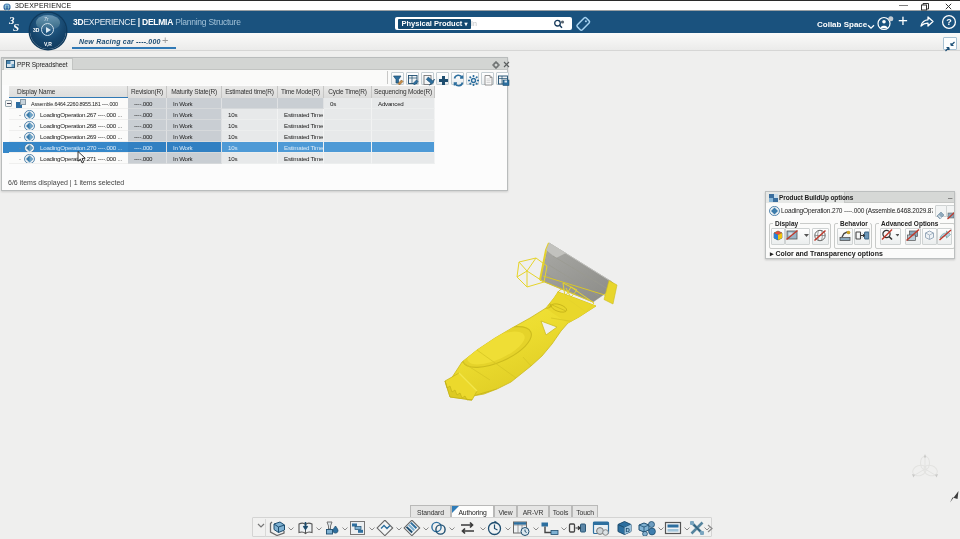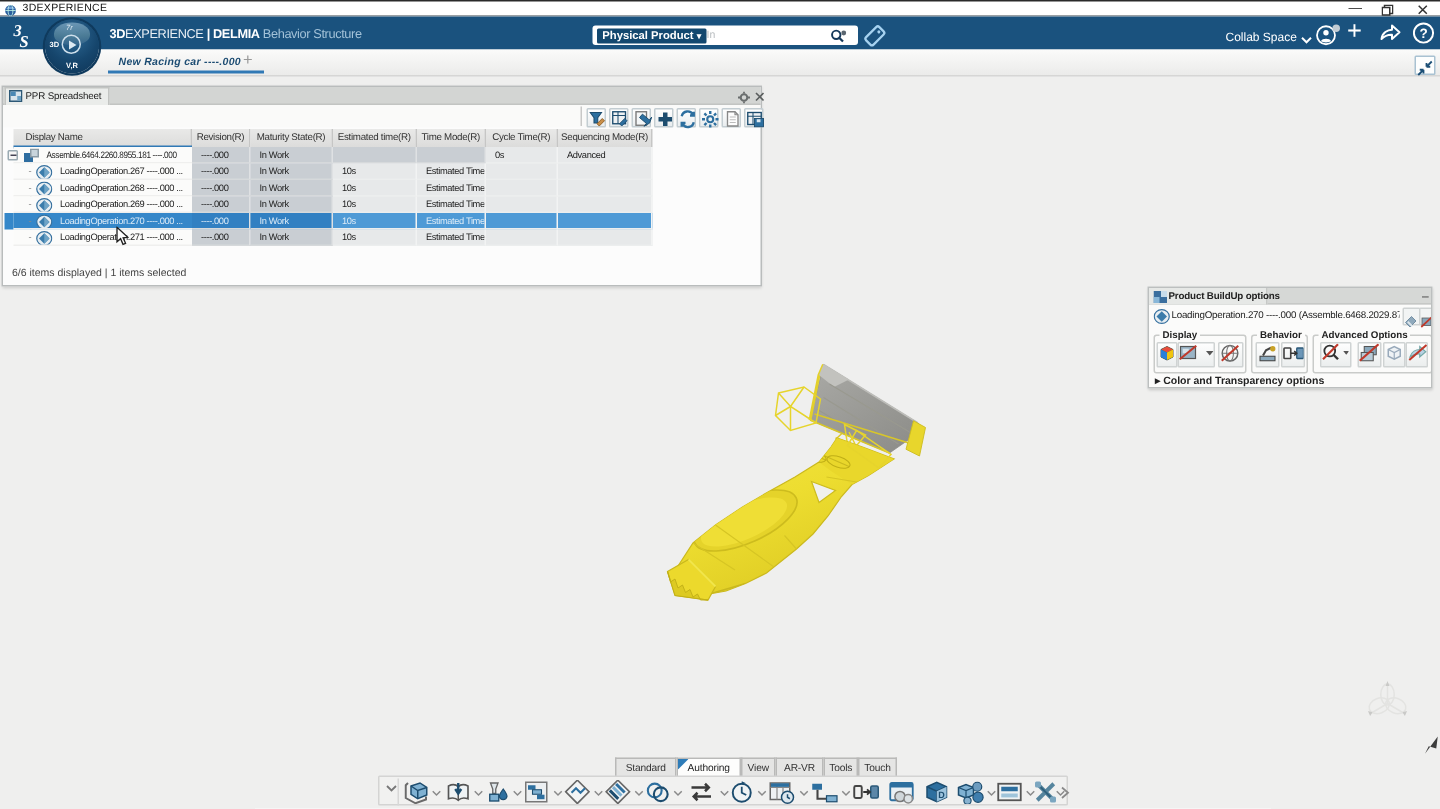--- a/index.html
+++ b/index.html
@@ -99,40 +99,40 @@
         <path d="M.8.8 L6.2 6.2 M6.2 .8 L.8 6.2" stroke="#333" stroke-width="1"></path>
       </svg>
   </div>
 
   <div id="bluebar">
 
     <svg class="abs" style="left:6px;top:4px" width="19" height="17" viewBox="0 0 19 17">
       <text x="3" y="9" font-family="Liberation Serif" font-style="italic" font-weight="bold" font-size="11" fill="#fff">3</text>
       <text x="7" y="16" font-family="Liberation Serif" font-style="italic" font-weight="bold" font-size="11" fill="#fff">S</text>
     </svg>
-    <div id="apptitle"><b>3D</b><span>EXPERIENCE</span><b> | DELMIA</b><span class="light"> Behavior Structure</span></div>
+    <div id="apptitle"><b>3D</b><span>EXPERIENCE</span><b> | DELMIA</b><span class="light"> Planning Structure</span></div>
 
     <div id="search">
       <div class="pill">Physical Product <span style="font-size:6px">▾</span></div>
       <div class="in">In</div>
       <svg class="abs" style="left:158px;top:2px" width="12" height="10" viewBox="0 0 12 10">
           <circle cx="4.5" cy="4.2" r="2.8" fill="none" stroke="#16395a" stroke-width="1.3"></circle>
           <line x1="6.6" y1="6.3" x2="9" y2="8.7" stroke="#16395a" stroke-width="1.5"></line>
           <circle cx="9.5" cy="3" r="1.6" fill="#5b6670"></circle>
         </svg>
     </div>
 
     <svg class="abs" style="left:574px;top:4px" width="18" height="18" viewBox="0 0 18 18">
       <g transform="rotate(45 9 9)">
           <rect x="5.6" y="2.5" width="7" height="12.5" rx="1.5" fill="none" stroke="#a6d2f0" stroke-width="1.5"></rect>
           <circle cx="9.1" cy="5" r="1" fill="#a6d2f0"></circle>
         </g>
     </svg>
 
-    <div class="abs bb-right" style="left:817px;top:9px;font-size:8px;font-weight:normal;">Collab Space</div>
+    <div class="abs bb-right" style="left:817px;top:9px;font-size:8px;font-weight:bold;">Collab Space</div>
       <svg class="abs" style="left:867px;top:13px" width="8" height="6" viewBox="0 0 8 6">
         <path d="M1 1.2 L4 4.2 L7 1.2" stroke="#fff" stroke-width="1.3" fill="none"></path>
       </svg>
     <svg class="abs" style="left:877px;top:5px" width="18" height="15" viewBox="0 0 18 15">
       <circle cx="7" cy="7.5" r="6" fill="none" stroke="#fff" stroke-width="1.2"></circle>
       <circle cx="7" cy="5.8" r="1.8" fill="#fff"></circle>
       <path d="M3.6 11.4 C4.3 9.2 9.7 9.2 10.4 11.4 C9.5 12.6 4.6 12.7 3.6 11.4 Z" fill="#fff"></path>
       <circle cx="13.8" cy="2.8" r="2.5" fill="#c2ccd4"></circle>
     </svg>
     <div class="abs bb-right" style="left:898px;top:0px;font-size:17px;font-weight:300;">+</div>

